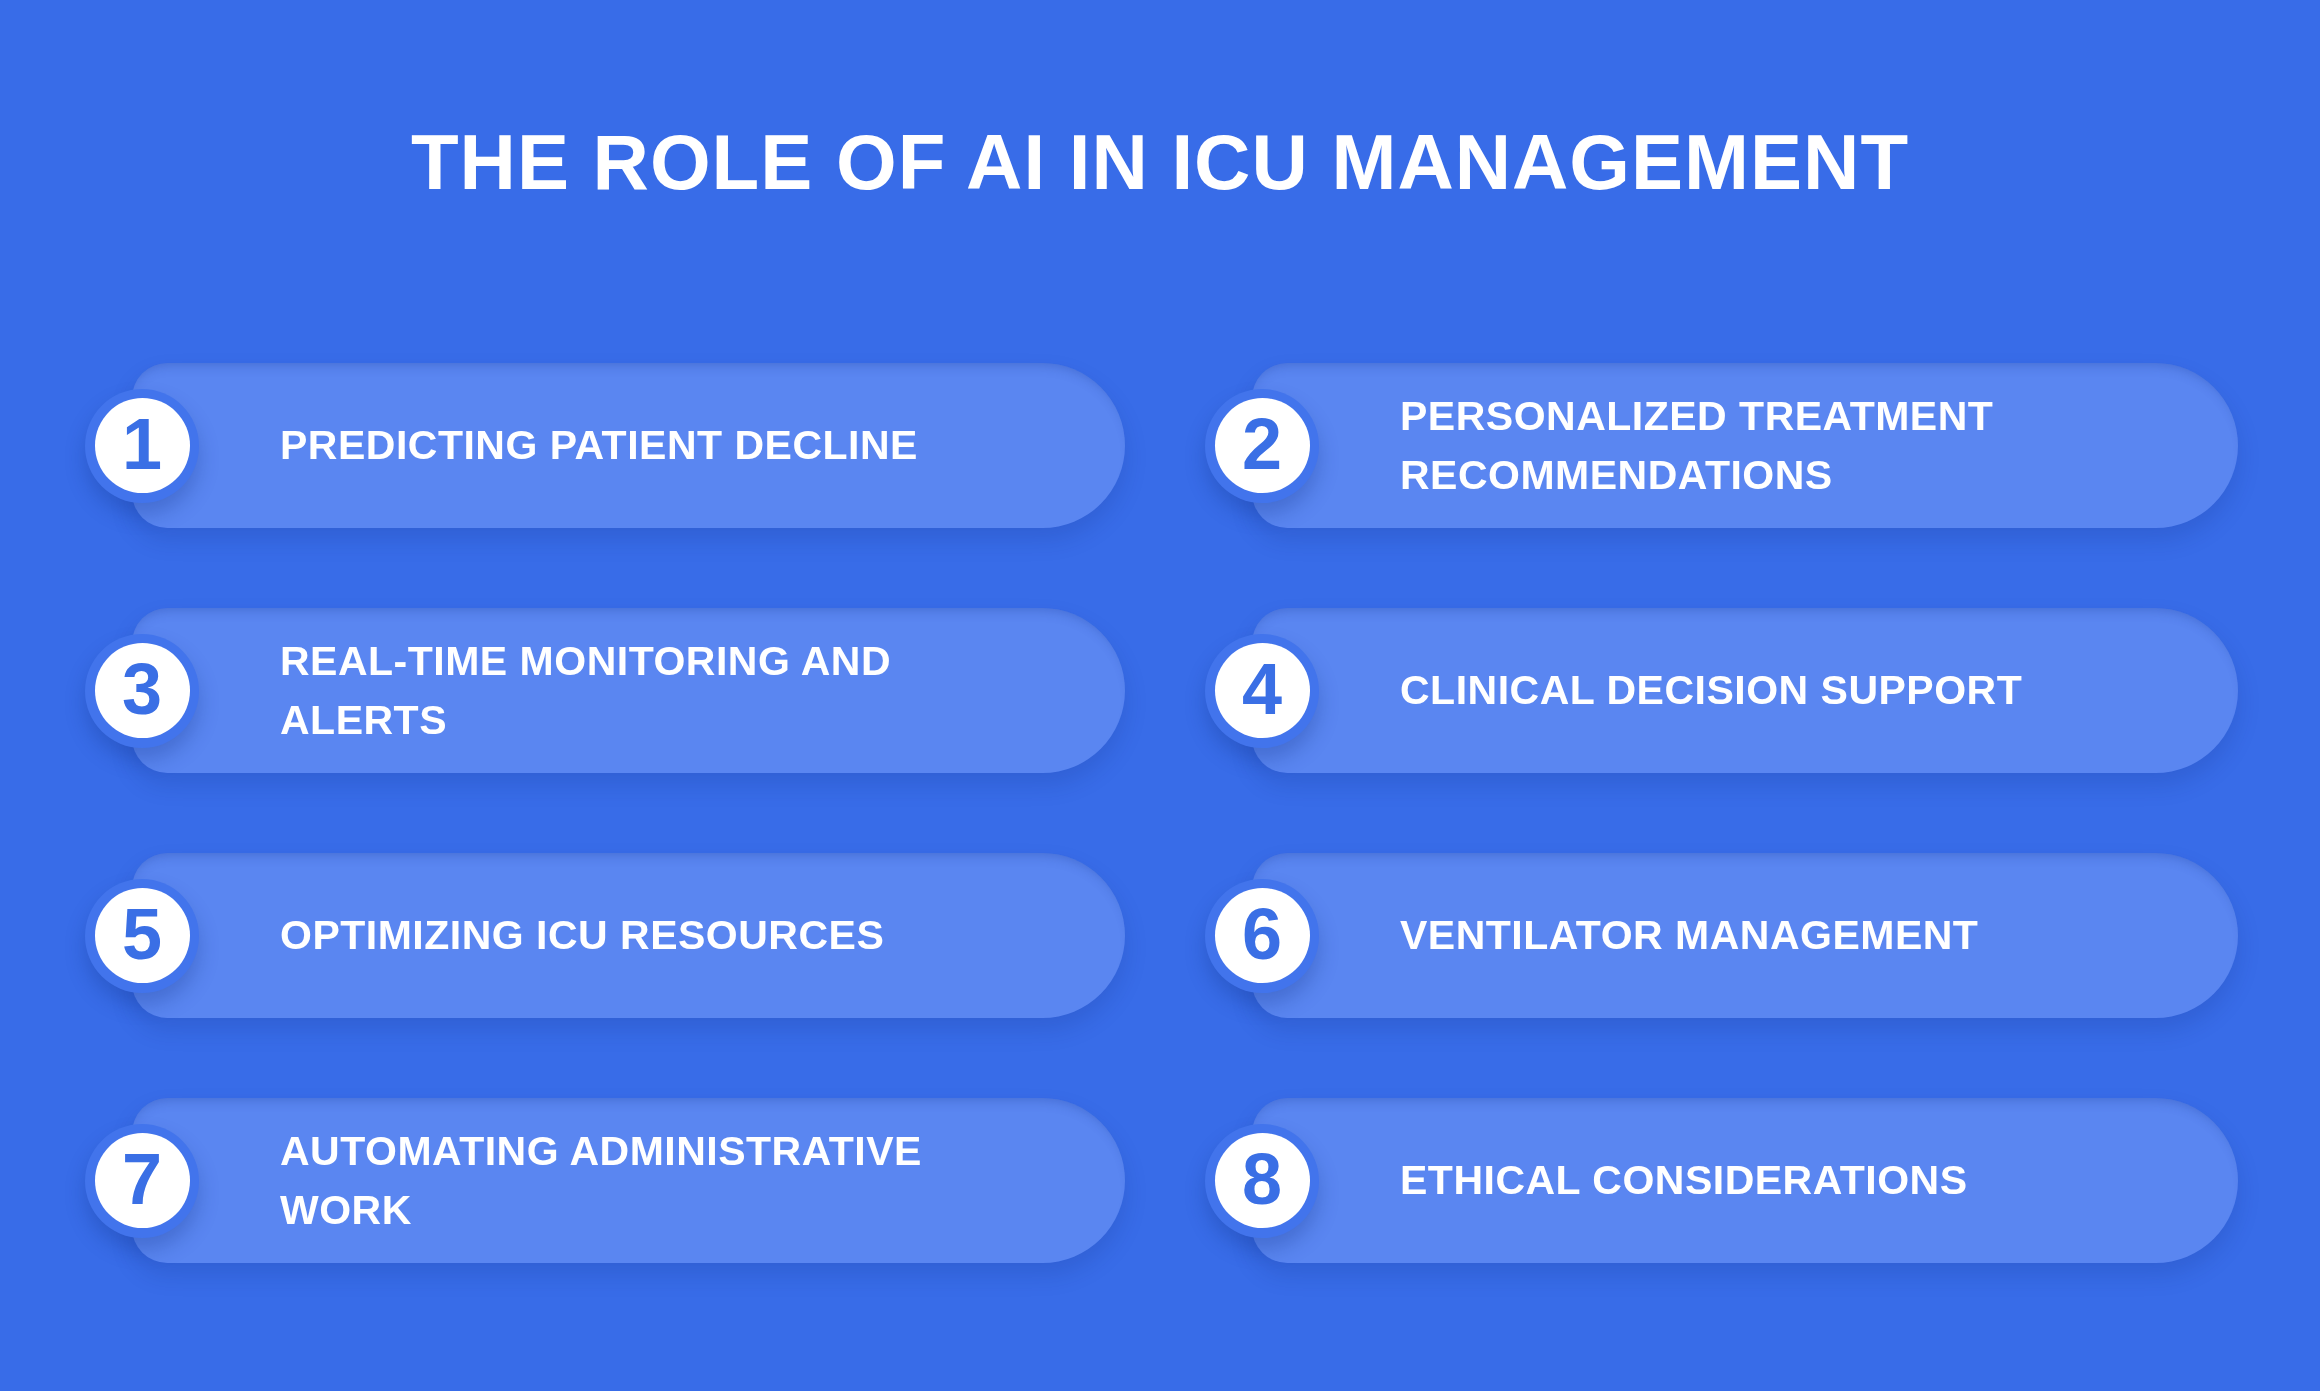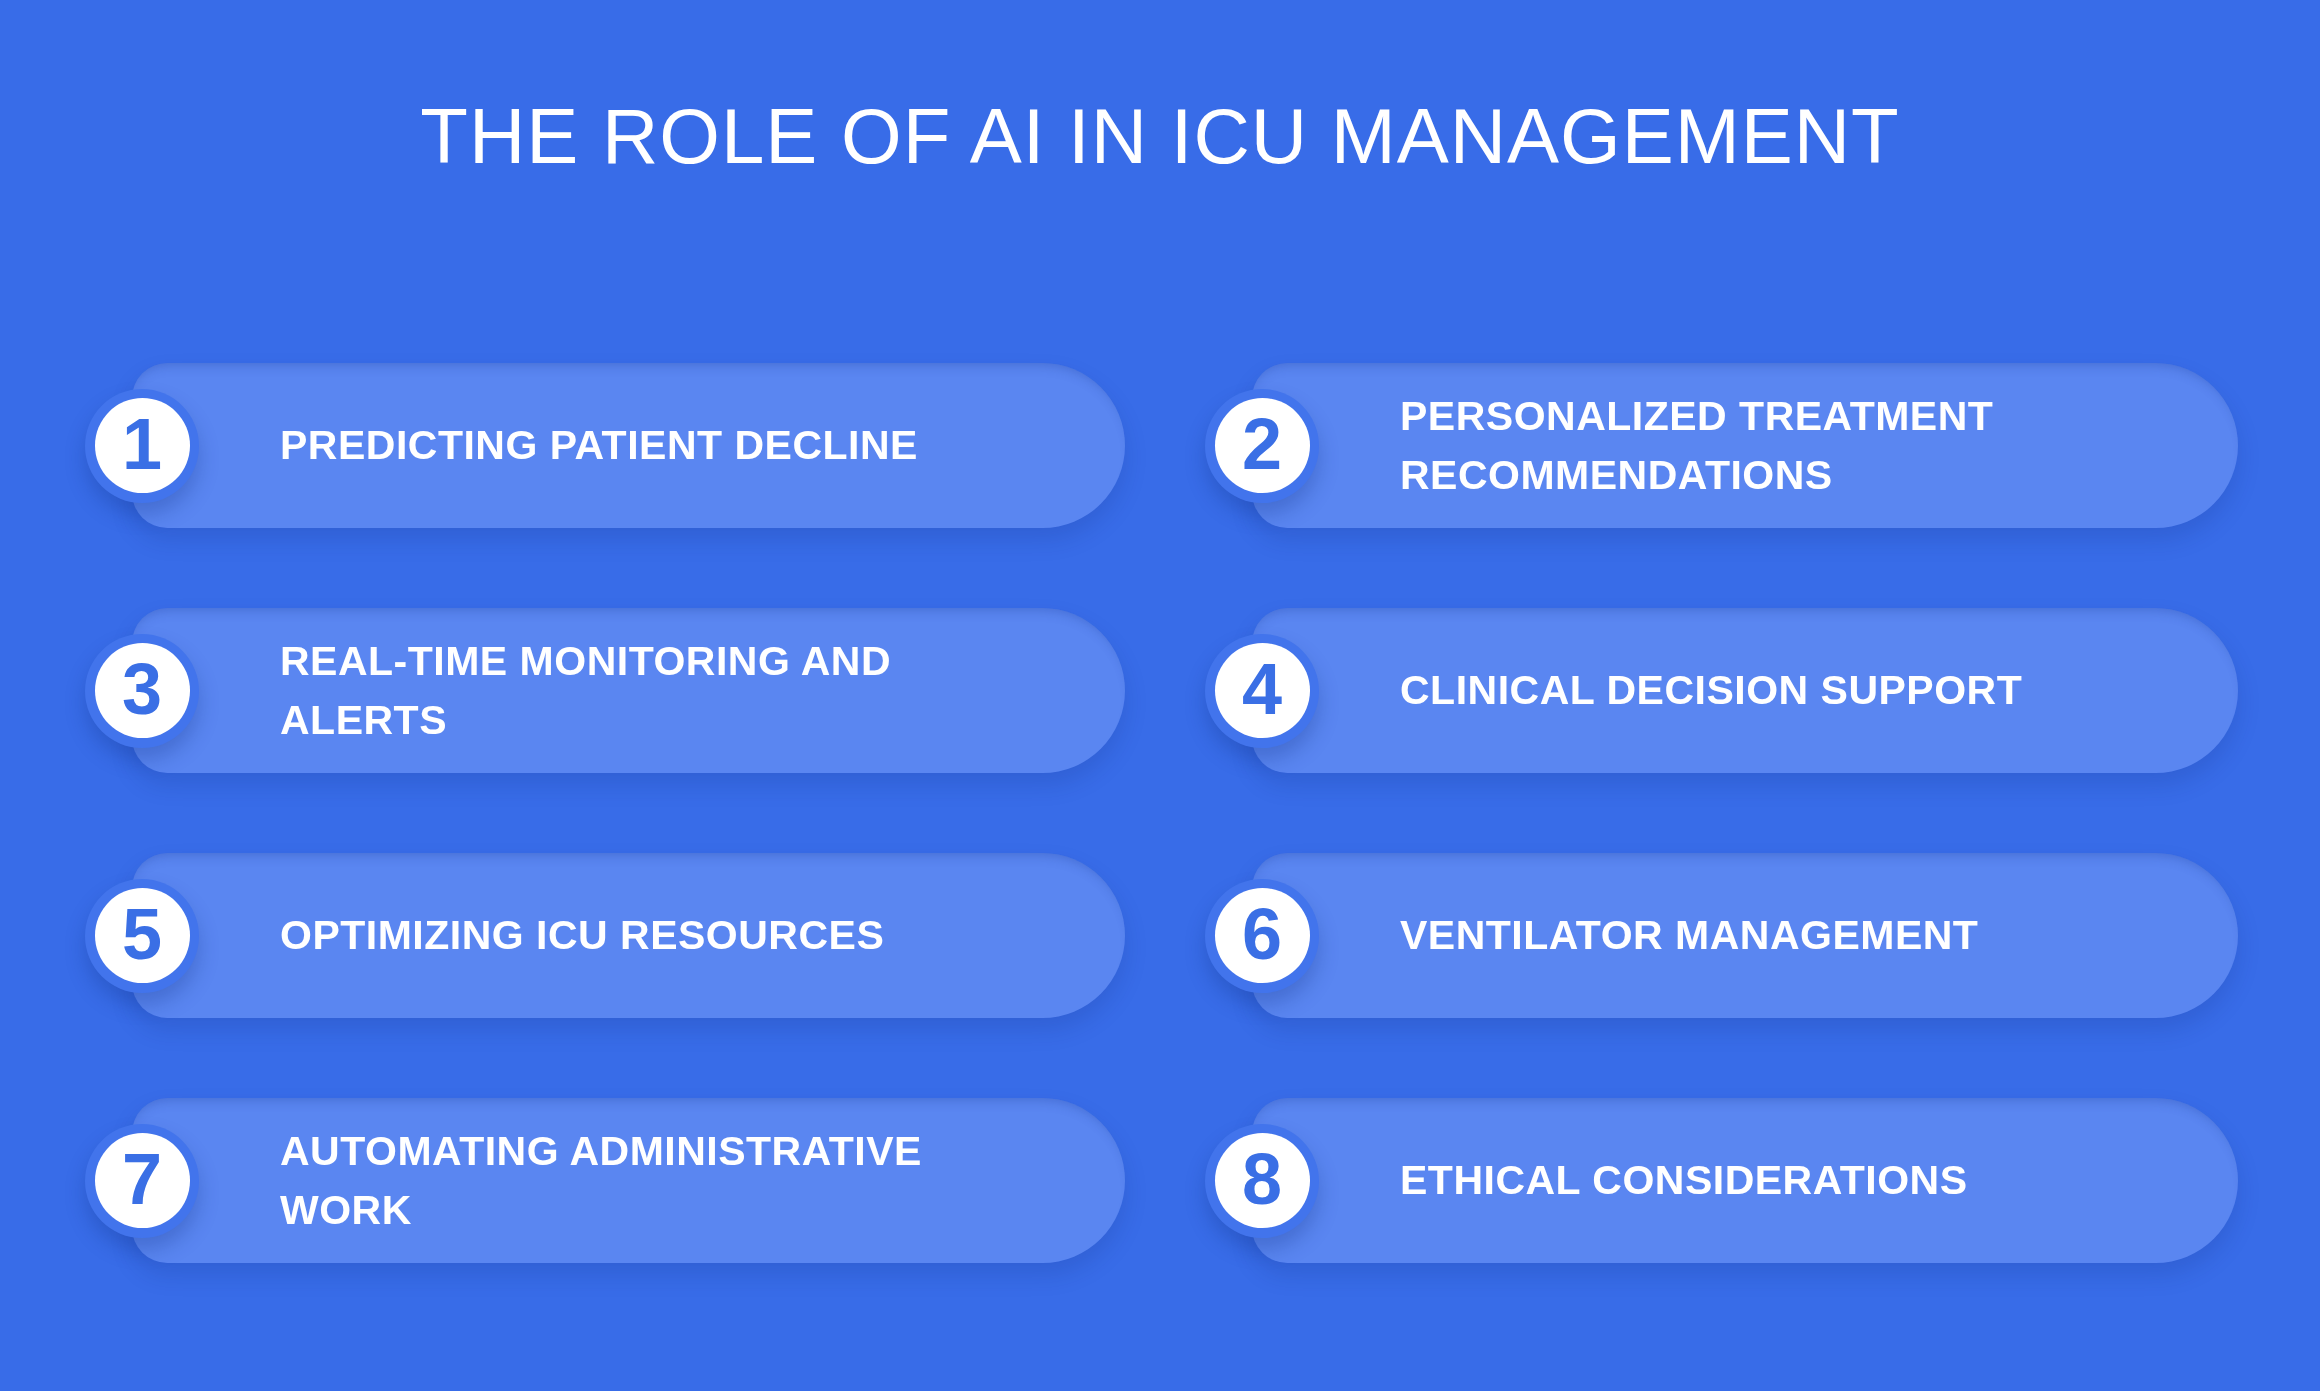--- a/index.html
+++ b/index.html
@@ -9,28 +9,28 @@
   }
   .canvas{
     position:relative;
     width:2320px;
     height:1391px;
     background:var(--bg,#386CE8);
     overflow:hidden;
   }
   .title{
     position:absolute;
-    top:97px;
+    top:123px;
     left:0;
     width:100%;
     text-align:center;
     color:var(--text,#ffffff);
     font-size:78px;
     line-height:78px;
-    font-weight:400;
+    font-weight:700;
     letter-spacing:1px;
     margin:0;
   }
   .grid{
     position:absolute;
     left:85px;
     top:363px;
     width:2153px;
     display:grid;
     grid-template-columns:1040px 1033px;

